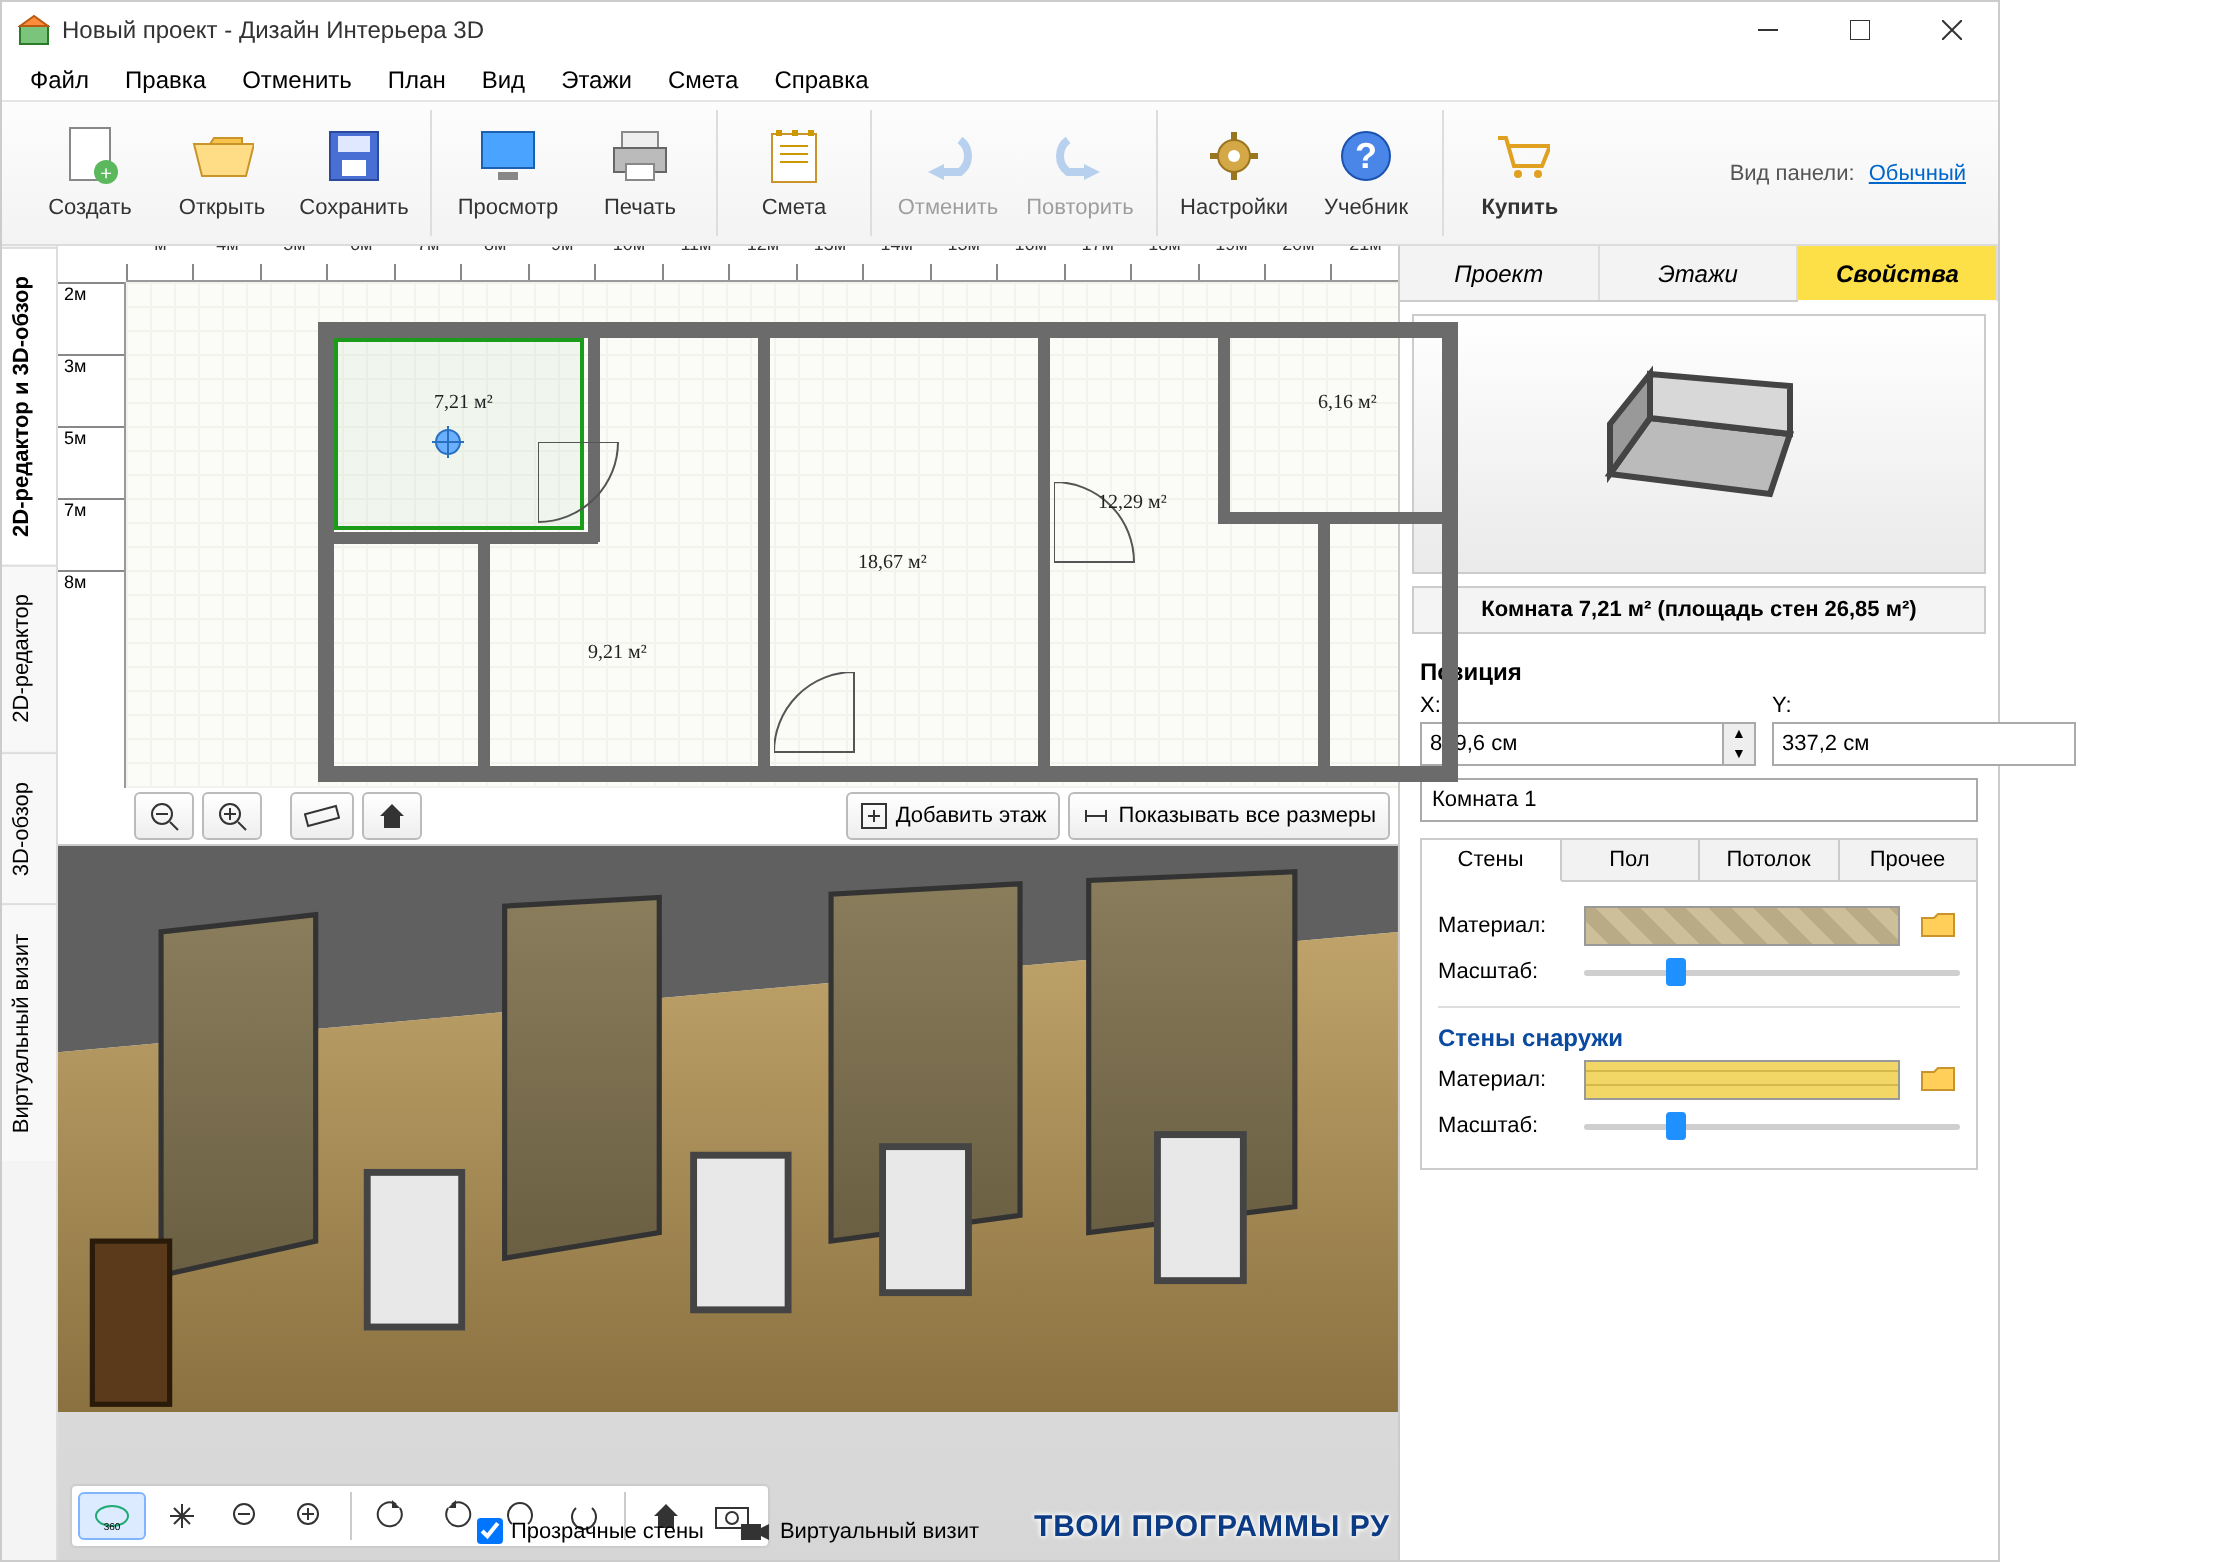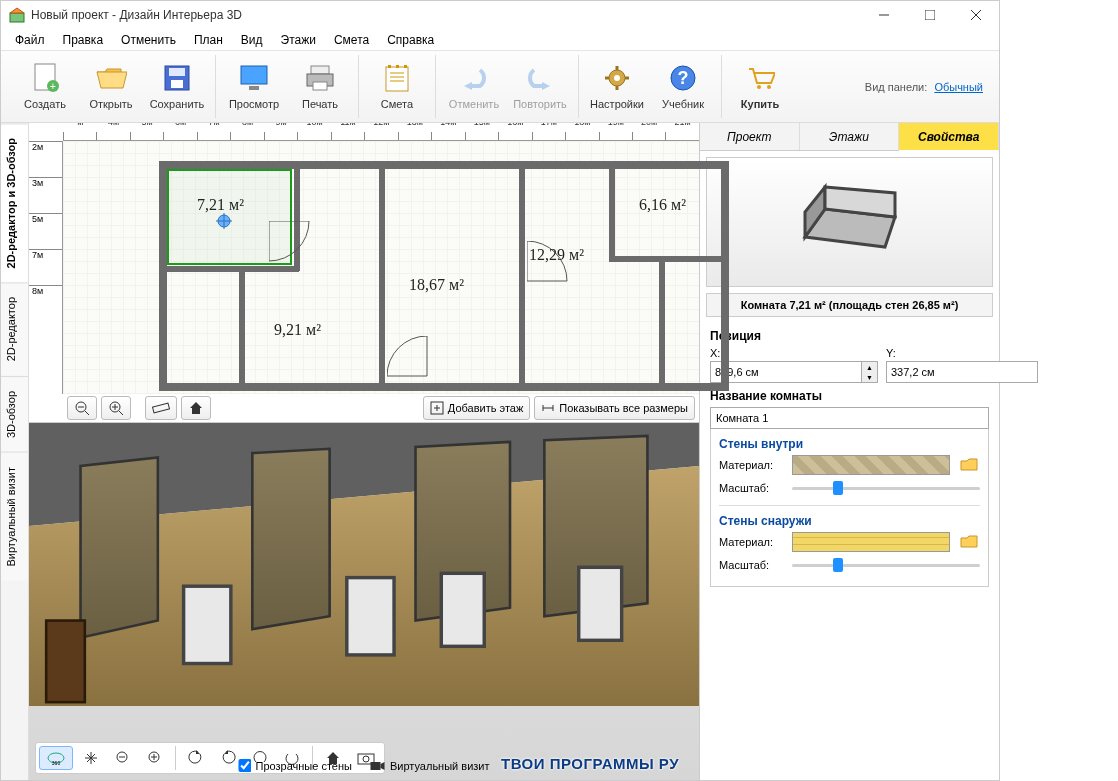--- a/index.html
+++ b/index.html
@@ -31,29 +31,29 @@
 .ruler-h span b{position:absolute;top:-10px;left:0;right:0;font-weight:normal;}
 .ruler-v{position:absolute;top:18px;left:0;width:34px;bottom:28px;background:#fff;border-right:1px solid #999;font-size:9px;}
 .ruler-v span{display:block;height:36px;border-top:1px solid #888;padding-left:3px;}
 .grid{position:absolute;top:18px;left:34px;right:0;bottom:28px;background-color:#fbfbf8;
   background-image:linear-gradient(#f3f3ee 1px,transparent 1px),linear-gradient(90deg,#f3f3ee 1px,transparent 1px),
                    linear-gradient(#eceadb 1px,transparent 1px),linear-gradient(90deg,#eceadb 1px,transparent 1px);
   background-size:12px 12px,12px 12px,36px 36px,36px 36px;}
 .plan{position:absolute;top:18px;left:90px;width:630px;height:250px;}
 .wall{position:absolute;background:#6b6b6b;}
 .room-sel{position:absolute;border:2px solid #1a9b1a;background:rgba(180,220,180,.15);}
-.rlabel{position:absolute;font-size:16px;font-family:Georgia,serif;color:#222;white-space:nowrap;}
+.rlabel{position:absolute;font-size:10px;font-family:Georgia,serif;color:#222;white-space:nowrap;margin-left:20px;}
 .plan-tb{position:absolute;left:34px;right:0;bottom:0;height:28px;background:rgba(255,255,255,.0);display:flex;align-items:center;gap:4px;padding:0 4px;}
 .pbtn{height:24px;min-width:26px;padding:0 6px;border:1px solid #bbb;background:linear-gradient(#fff,#eee);border-radius:3px;display:flex;align-items:center;justify-content:center;font-size:11px;gap:4px;}
 .view3d{flex:1;background:linear-gradient(#e8e8e8,#d6d6d6);position:relative;overflow:hidden;}
 .view3d .floorshape{position:absolute;inset:0;}
 .view3d-tb{position:absolute;left:6px;bottom:6px;display:flex;gap:4px;background:#fff;border:1px solid #ccc;border-radius:3px;padding:3px;}
 .view3d-tb .pbtn{border:none;background:#fff;}
 .view3d-tb .pbtn.active{background:#dcebff;border:1px solid #7fb4ff;}
-.view3d-br{position:absolute;right:20px;bottom:8px;font-size:15px;font-weight:700;color:#0c3b86;text-shadow:0 0 2px #fff,0 0 3px #fff;letter-spacing:.5px;}
+.view3d-br{position:absolute;right:4px;bottom:8px;font-size:15px;font-weight:700;color:#0c3b86;text-shadow:0 0 2px #fff,0 0 3px #fff;letter-spacing:.5px;}
 .view3d-center{position:absolute;left:50%;bottom:8px;transform:translateX(-50%);display:flex;gap:18px;align-items:center;font-size:11px;}
 .chk{display:flex;align-items:center;gap:4px;}
 .chk input{width:13px;height:13px;}
 .rpanel{width:300px;border-left:1px solid #ccc;display:flex;flex-direction:column;background:#fff;}
 .rtabs{height:28px;display:flex;border-bottom:1px solid #ccc;font-style:italic;}
 .rtab{flex:1;display:flex;align-items:center;justify-content:center;font-size:12px;border-right:1px solid #ddd;background:#f3f3f3;}
 .rtab.active{background:#fde047;border-bottom:1px solid #fff;margin-bottom:-1px;font-weight:600;}
 .preview3d{height:130px;margin:6px;border:1px solid #ccc;background:linear-gradient(#fff,#eaeaea);display:flex;align-items:center;justify-content:center;}
 .infoline{margin:0 6px 6px;padding:5px;border:1px solid #ccc;background:#f4f4f4;font-size:11px;text-align:center;}
 .section{padding:0 10px;}
@@ -560,25 +560,29 @@
               </div>
             </div>
           <div class="col">
               <span>Y:</span>
             <div class="spin">
                 <input value="337,2 см" style="">
               </div>
             </div>
 
         </div>
-        <h4>Название комнаты</h4>
         <input class="txtinput" value="Комната 1" style="">
       </div>
+      <div class="subtabs">
+        <div class="subtab active">Стены</div>
+        <div class="subtab">Пол</div>
+        <div class="subtab">Потолок</div>
+        <div class="subtab">Прочее</div>
+      </div>
       <div class="subbody">
-        <h4 style="color:#0a4aa0">Стены внутри</h4>
         <div class="matrow">
           <span class="lbl">Материал:</span>
           <div class="swatch wallpaper"></div>
           <div class="folder">
               <svg width="18" height="14">
                 <path d="M1 3h6l2-2h8v11H1z" fill="#ffcf5a" stroke="#c9952a"></path>
               </svg>
             </div>
         </div>
         <div class="matrow">

